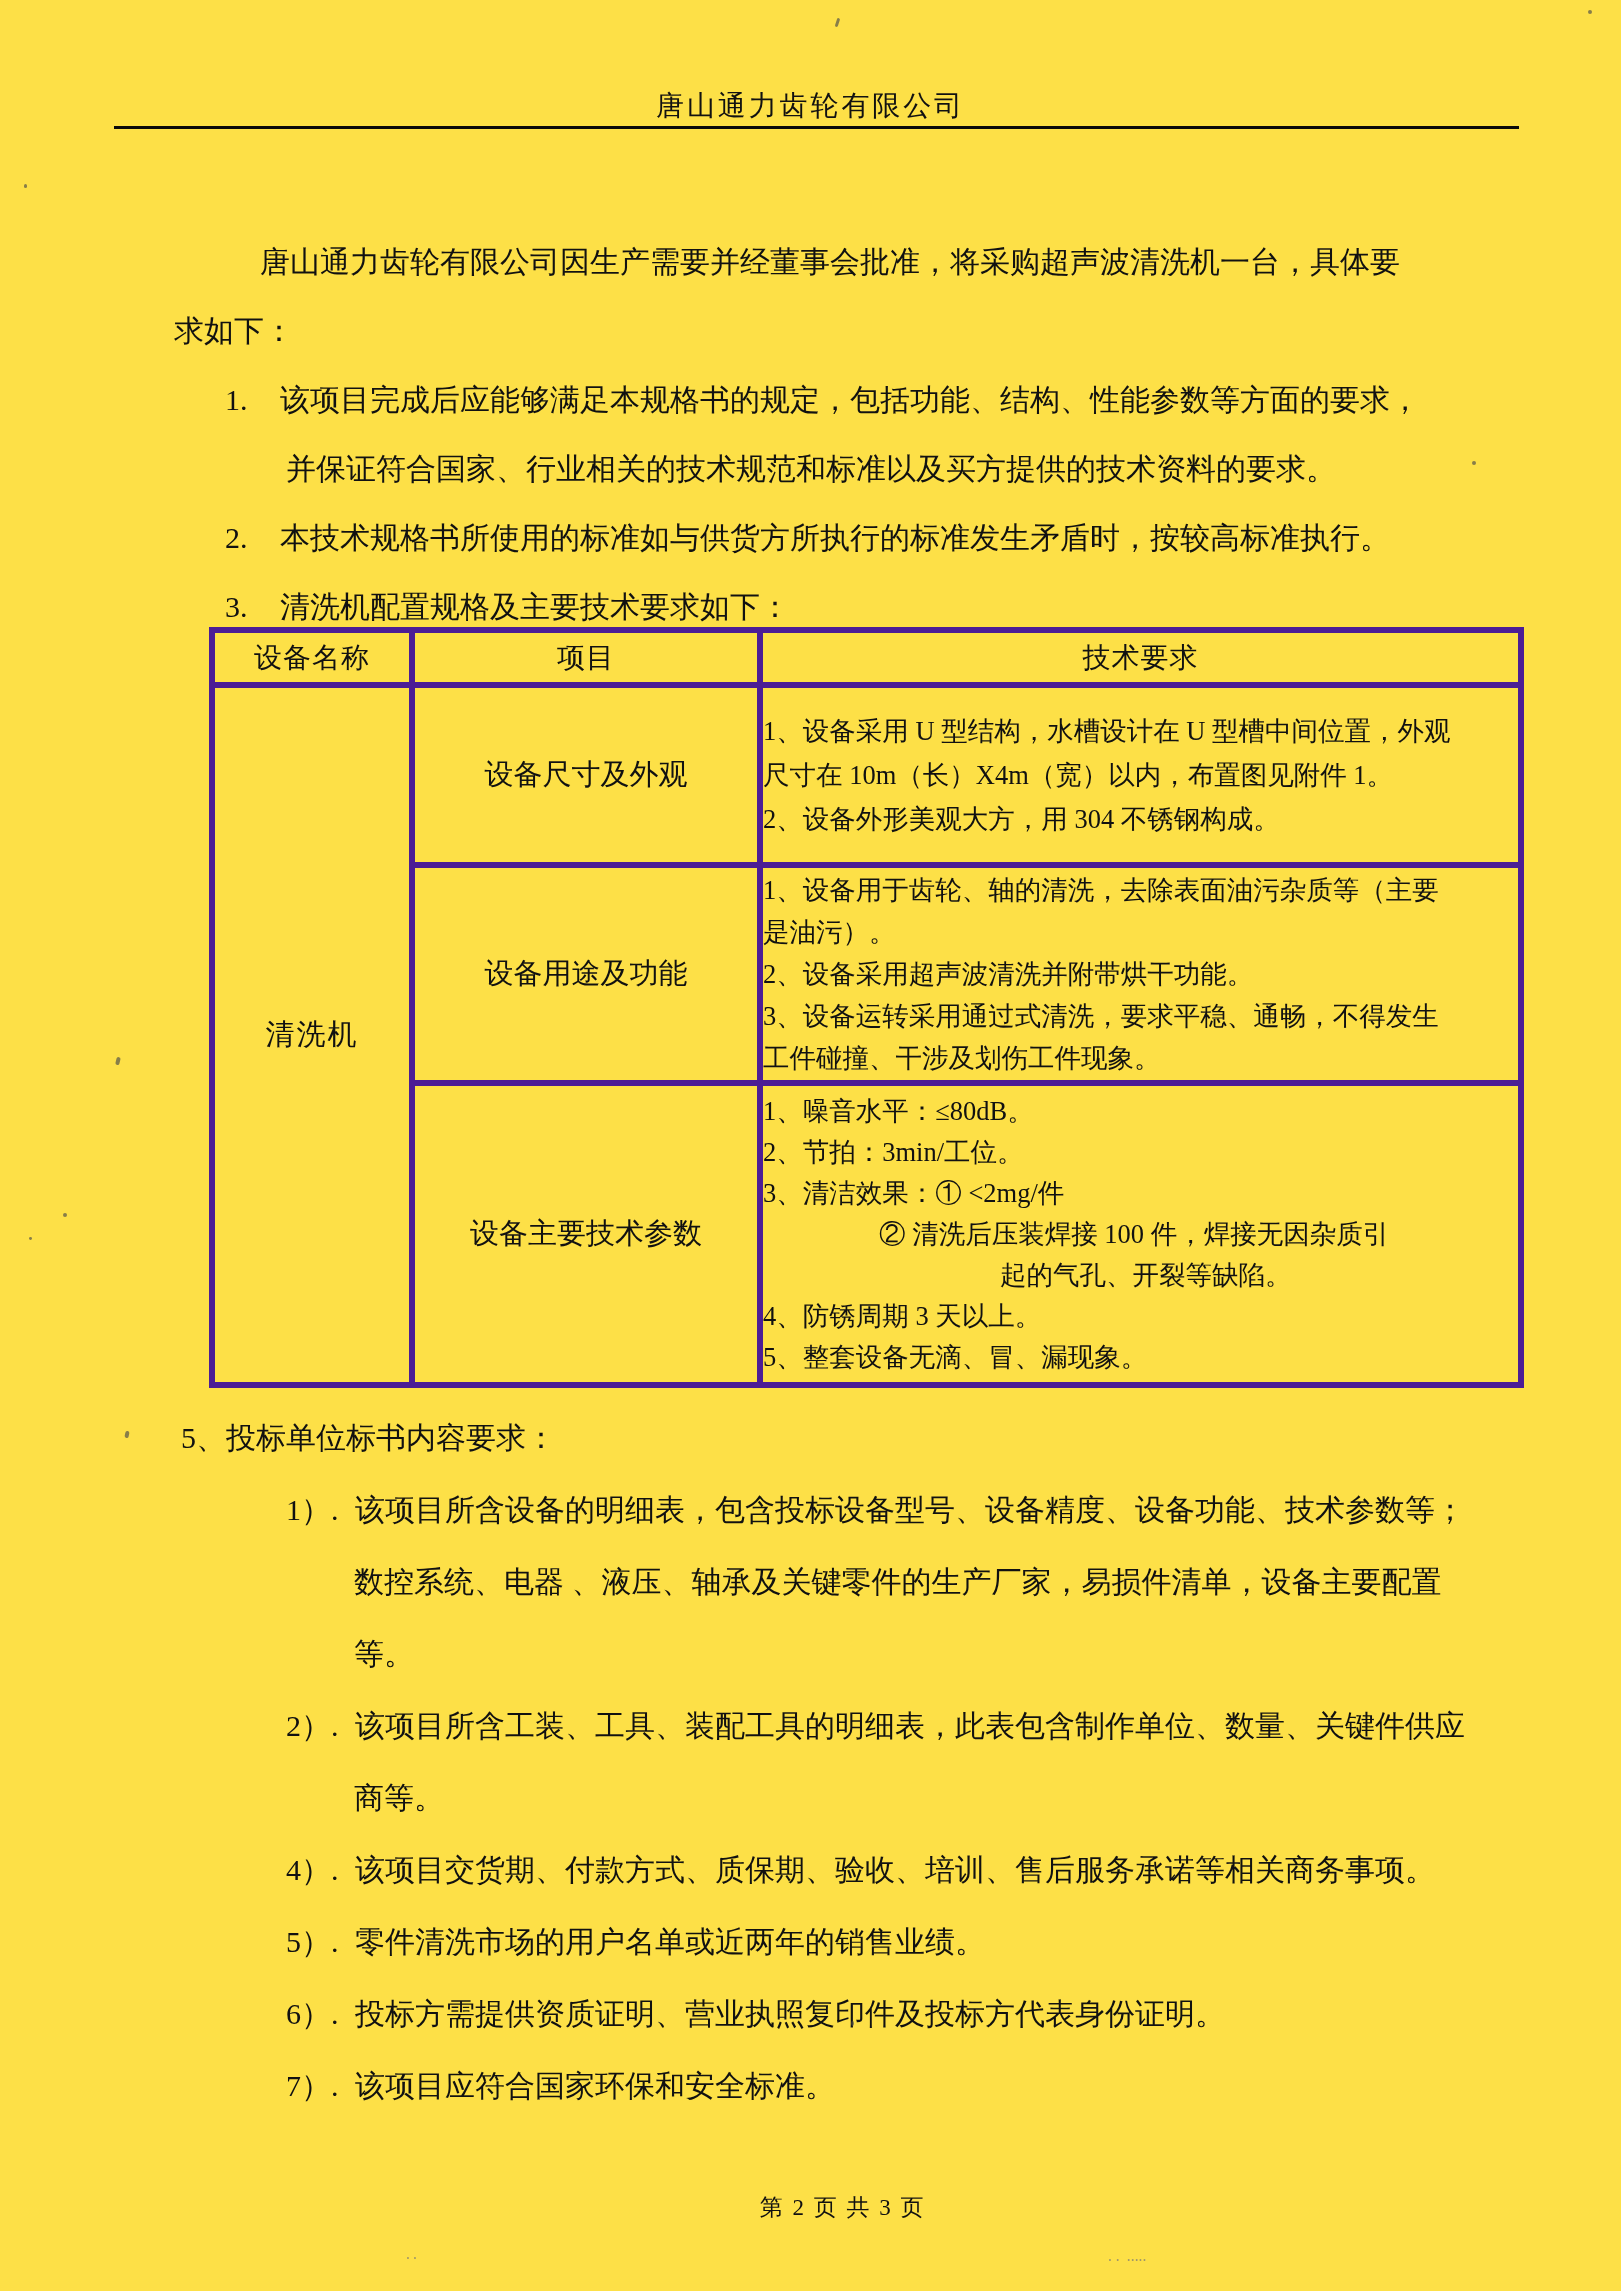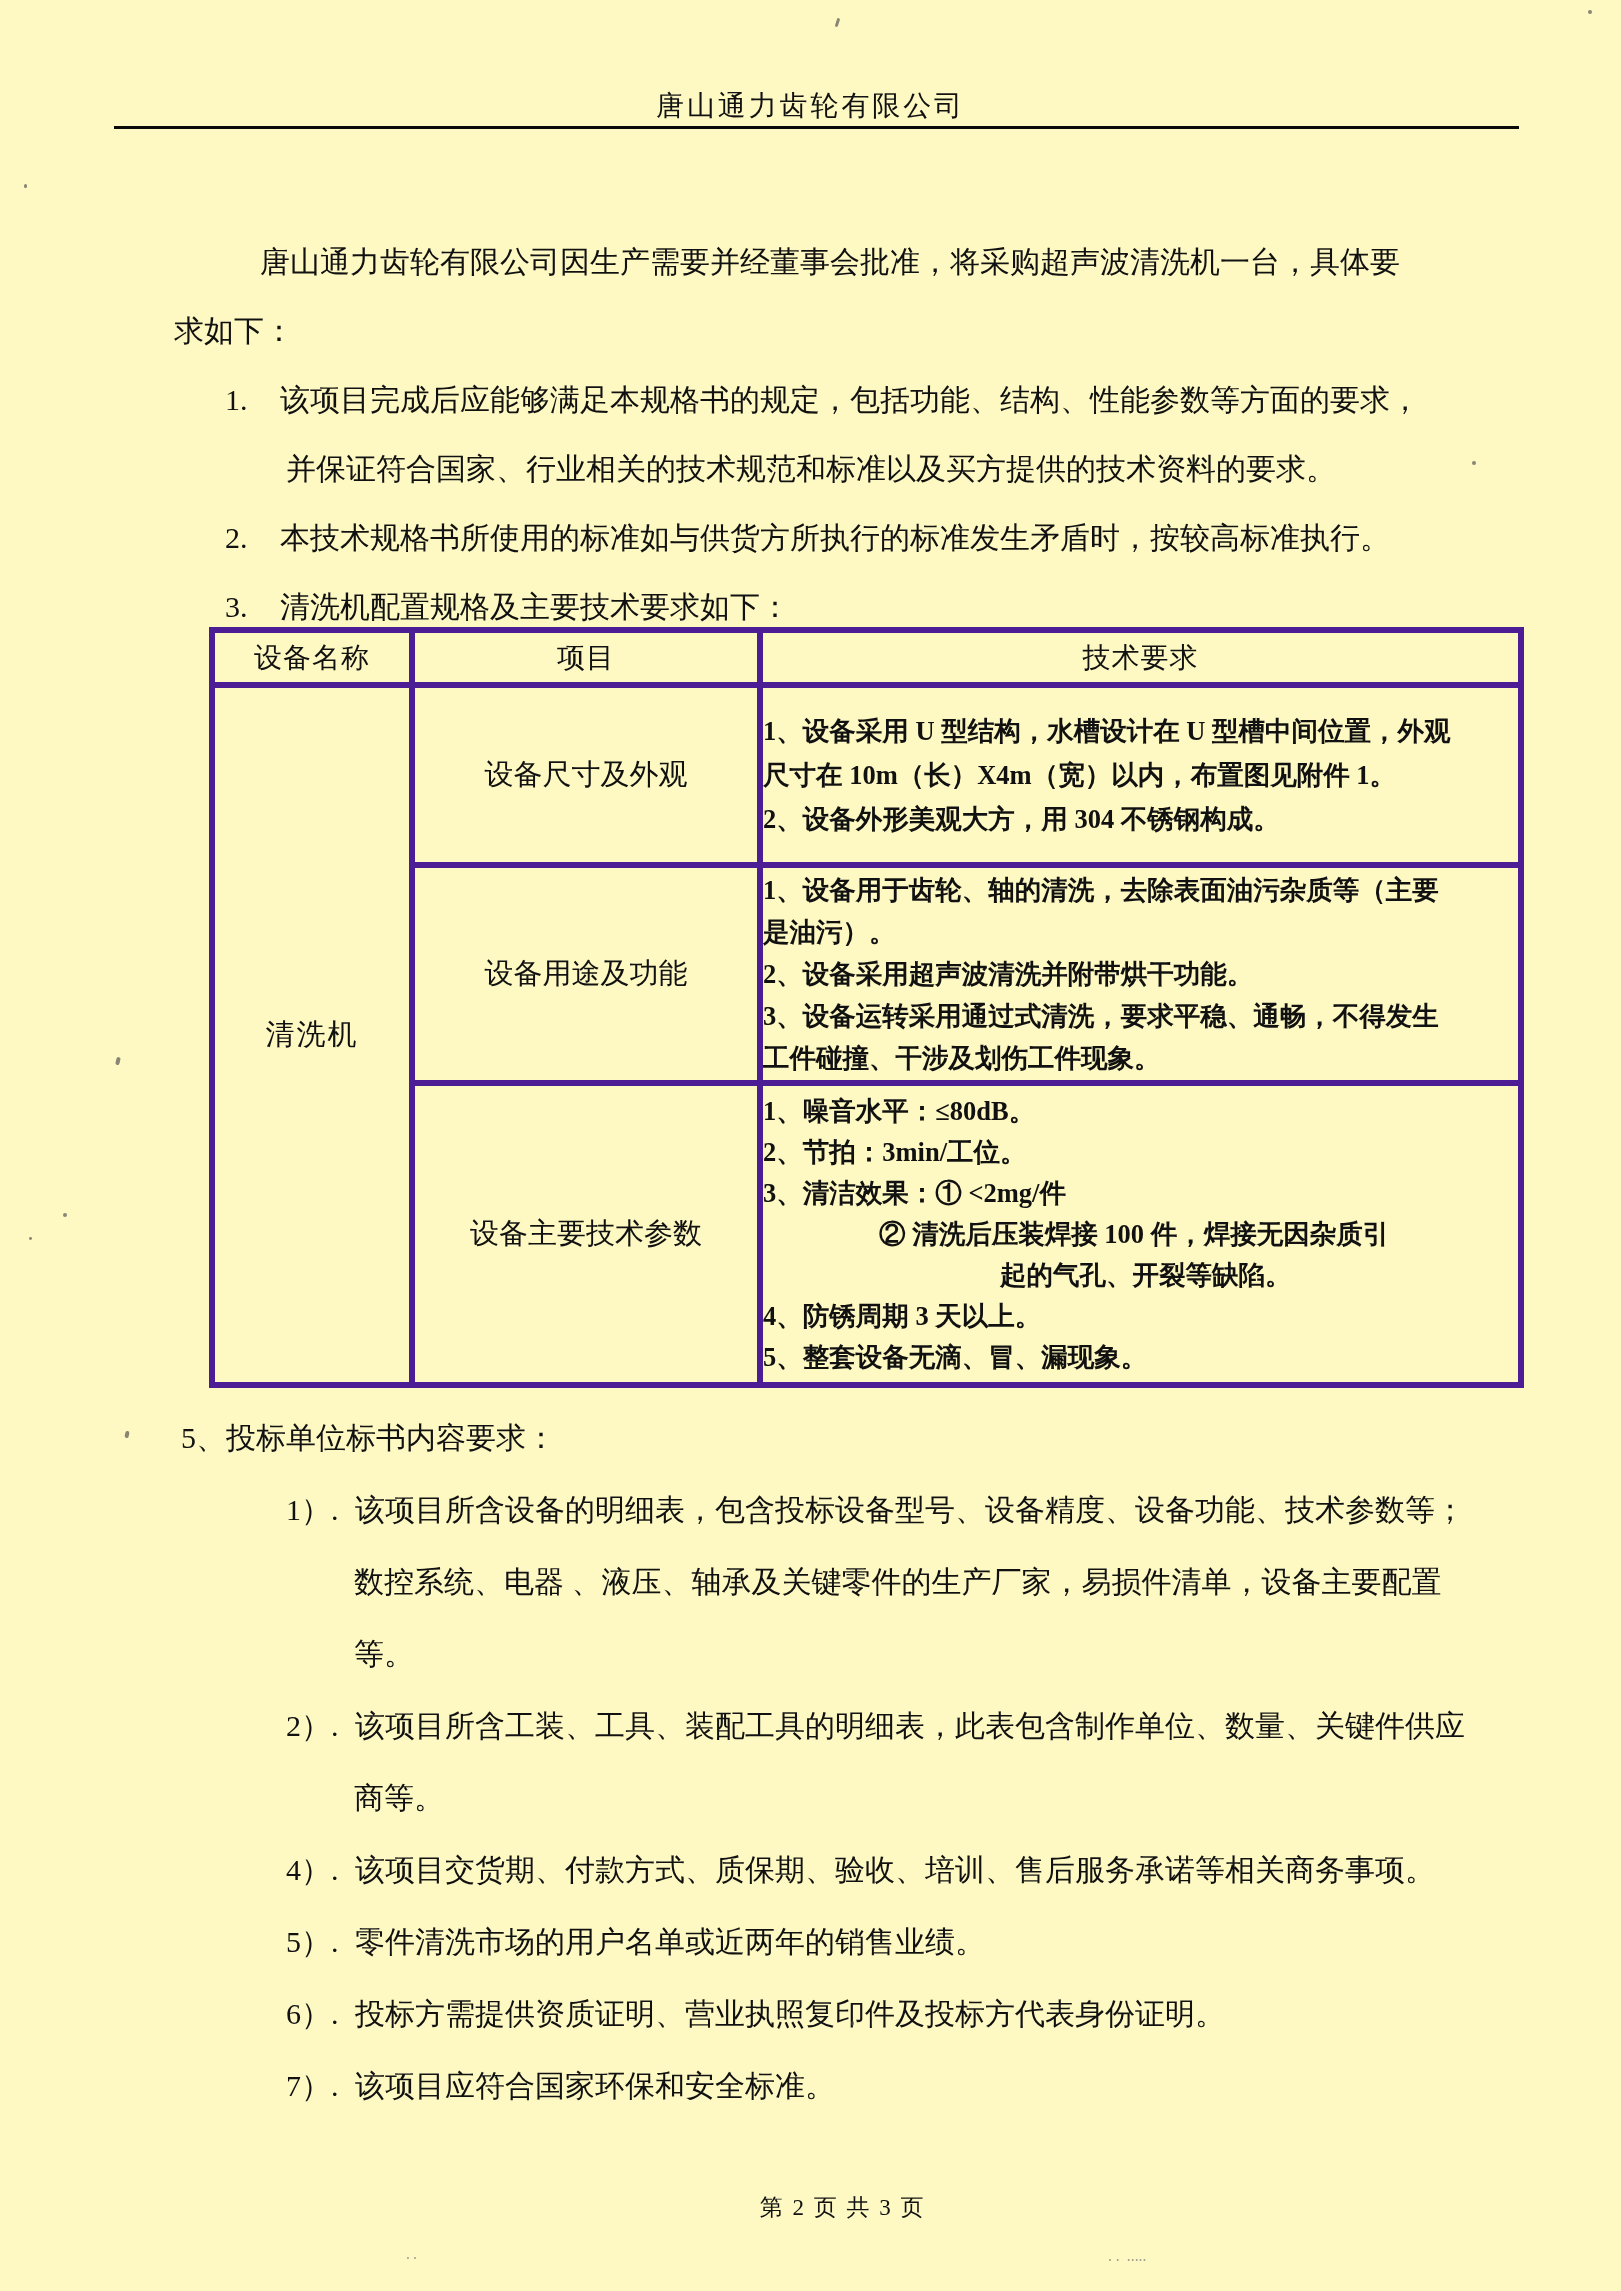--- a/index.html
+++ b/index.html
@@ -1,20 +1,20 @@
 <!DOCTYPE html>
 <html><head>
 <meta charset="utf-8">
 <style>
   html,body { margin:0; padding:0; background:#e8e8e8; }
   .page {
     position:relative;
     width:1621px; height:2292px;
     margin:0 auto;
-    background:#fef9c3;
+    background:#fde047;
     color:#111;
     font-family:"Liberation Serif","DejaVu Serif",serif;
     overflow:hidden;
   }
 
   
   .company { position:absolute; top:86px; left:0; width:100%;
     text-align:center; font-size:28px; line-height:39px; letter-spacing:2.9px; }
   .header-rule { position:absolute; top:126px; left:114px; right:102px;
     border-top:3.9px solid #0a0a0a; }
@@ -34,21 +34,21 @@
   
   .spec-table { position:absolute; top:627px; left:209px;
     border-collapse:collapse; table-layout:fixed;
     width:1308px; border:2.9px solid #0a0a0a; }
   .spec-table th, .spec-table td { border:6px solid #4c1d95; padding:0; }
   .spec-table th { height:49px; font-weight:normal; font-size:28px;
     text-align:center; letter-spacing:1px; }
   .device-cell { text-align:center; vertical-align:middle;
     font-size:29px; letter-spacing:2px; }
   .item-cell { text-align:center; vertical-align:middle; font-size:29px; }
-  .req-cell  { vertical-align:middle; padding:7.8px 9.8px 7.8px 15.7px; font-size:26.5px;font-weight:bold; }
+  .req-cell  { vertical-align:middle; padding:7.8px 9.8px 7.8px 15.7px; font-size:26.5px; }
   .req-line  { line-height:44px; white-space:nowrap; }
   .row-a { height:180px; }
   .row-b { height:218px; }
   .row-c { height:302px; }
   .row-b .req-line { line-height:42px; }
   .row-c .req-line { line-height:41px; }
   .rq-ind1 { }
   .rq-ind2 { padding-left:116px; }
   .rq-ind3 { padding-left:237px; }
 

